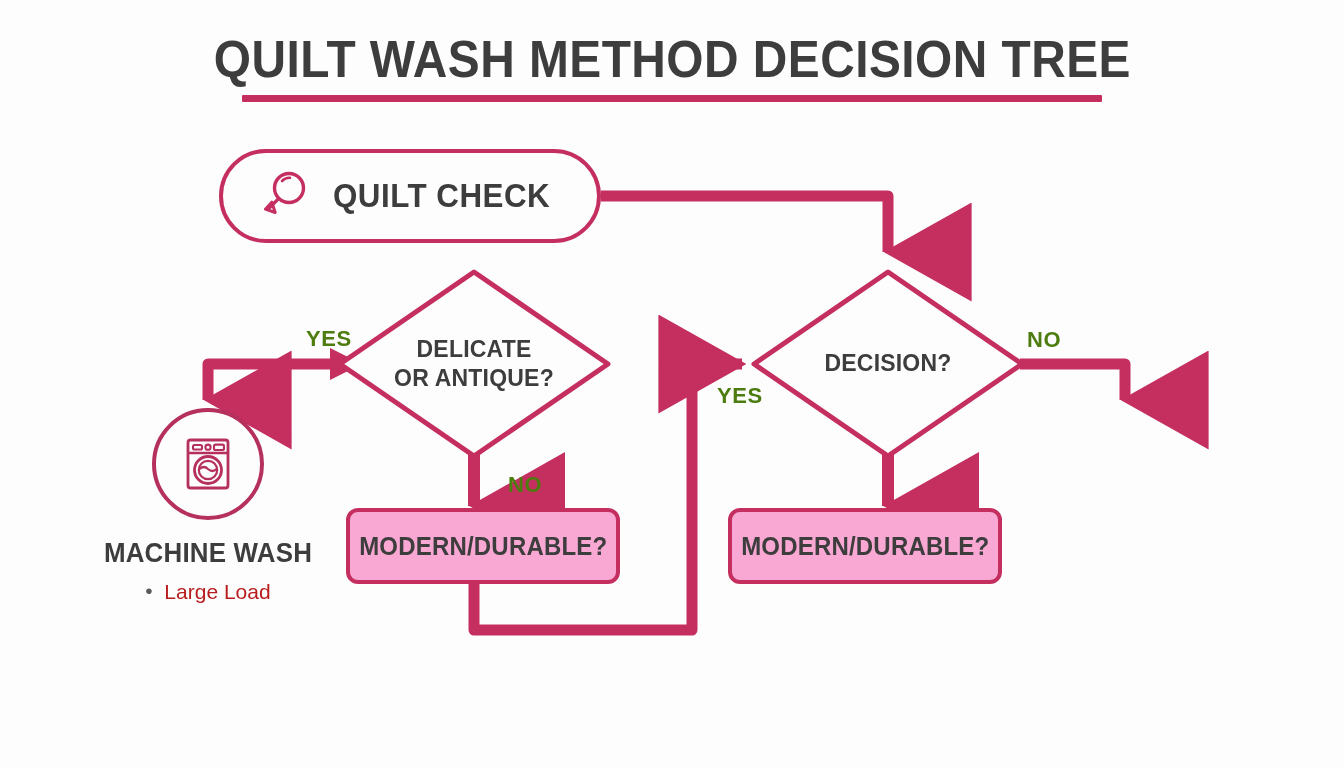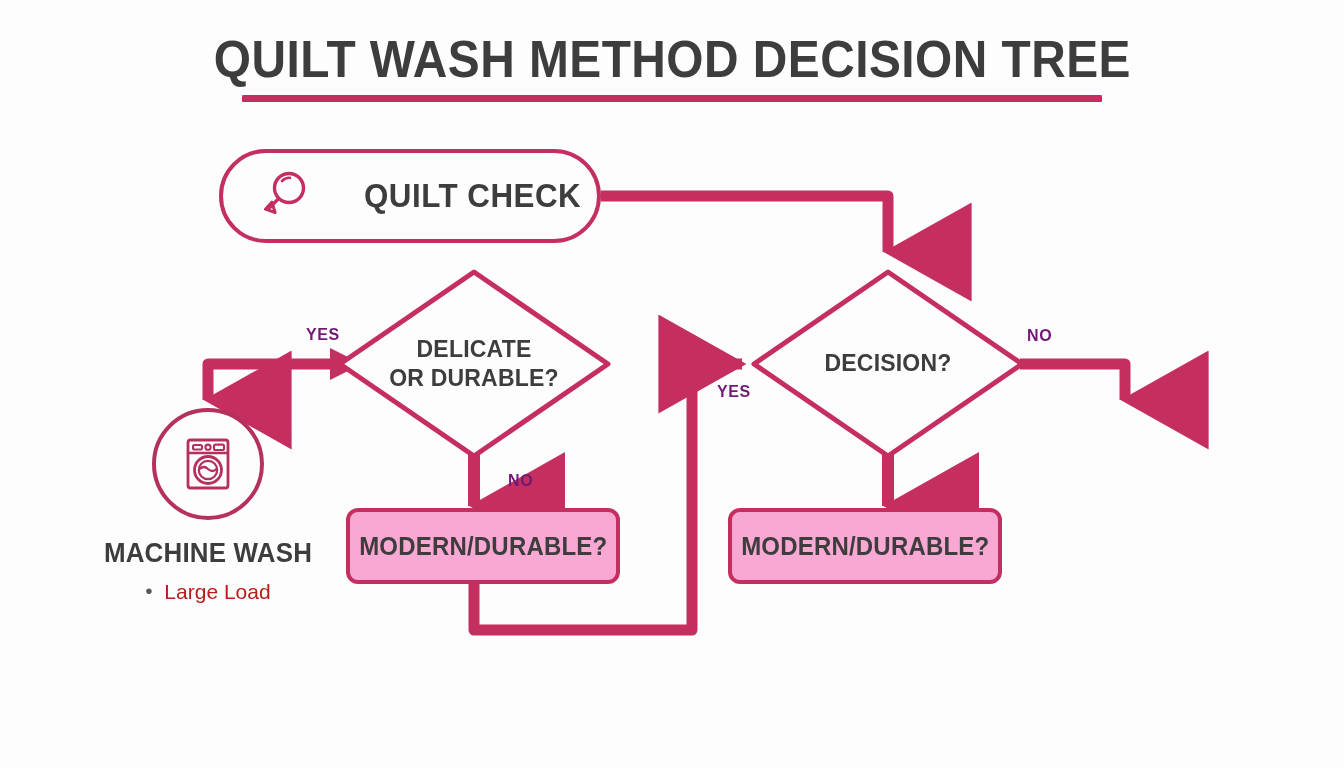--- a/index.html
+++ b/index.html
@@ -67,21 +67,20 @@
     top: 149px;
     width: 382px;
     height: 94px;
     border: 4px solid #c52f60;
     border-radius: 47px;
     background: #fdfdfd;
     box-sizing: border-box;
     display: flex;
     align-items: center;
     padding-left: 34px;
-    gap: 31px;
   }
   .pill .pill-text {
     font-size: 33px;
     letter-spacing: 0.5px;
     margin-left: 20px;
     transform: scaleX(0.95);
     transform-origin: left center;
   }
 
   
@@ -167,23 +166,23 @@
     left: 0;
     top: -1px;
     color: #595959;
     font-size: 21px;
   }
 
   
   .edge-label {
     position: absolute;
     font-family: "Liberation Sans", sans-serif;
-    font-size: 16px;
-    font-weight: bold;
-    color: #701a75;
+    font-size: 22px;
+    font-weight: bold;
+    color: #4d7c0f;
     letter-spacing: 0.6px;
     white-space: nowrap;
   }
 </style>
 </head>
 <body>
 
 <div id="canvas">
 
   <svg id="flow-svg" viewBox="0 0 1344 768">
@@ -227,21 +226,21 @@
         <path d="M21.6,32.6 L12.5,41.7" fill="none" stroke="#c52f60" stroke-width="3.4" stroke-linecap="round"></path>
         <path d="M14.8,36.2 L18.2,46.5 L8.4,43.2 Z" fill="none" stroke="#c52f60" stroke-width="3" stroke-linejoin="round"></path>
       </svg>
     </span>
     <span class="node-label pill-text">QUILT CHECK</span>
   </div>
 
   <div class="diamond-wrap" style="left:340px; top:272px; width:268px; height:184px;">
     <div class="diamond-text node-label">
       <span class="ln">DELICATE</span>
-      <span class="ln">OR DURABLE?</span>
+      <span class="ln">OR ANTIQUE?</span>
     </div>
   </div>
 
   <div class="diamond-wrap" style="left:754px; top:272px; width:268px; height:184px;">
     <div class="diamond-text node-label">
       <span class="ln">DECISION?</span>
     </div>
   </div>
 
   <div class="qbox" style="left:346px; top:508px; width:274px; height:76px;">

